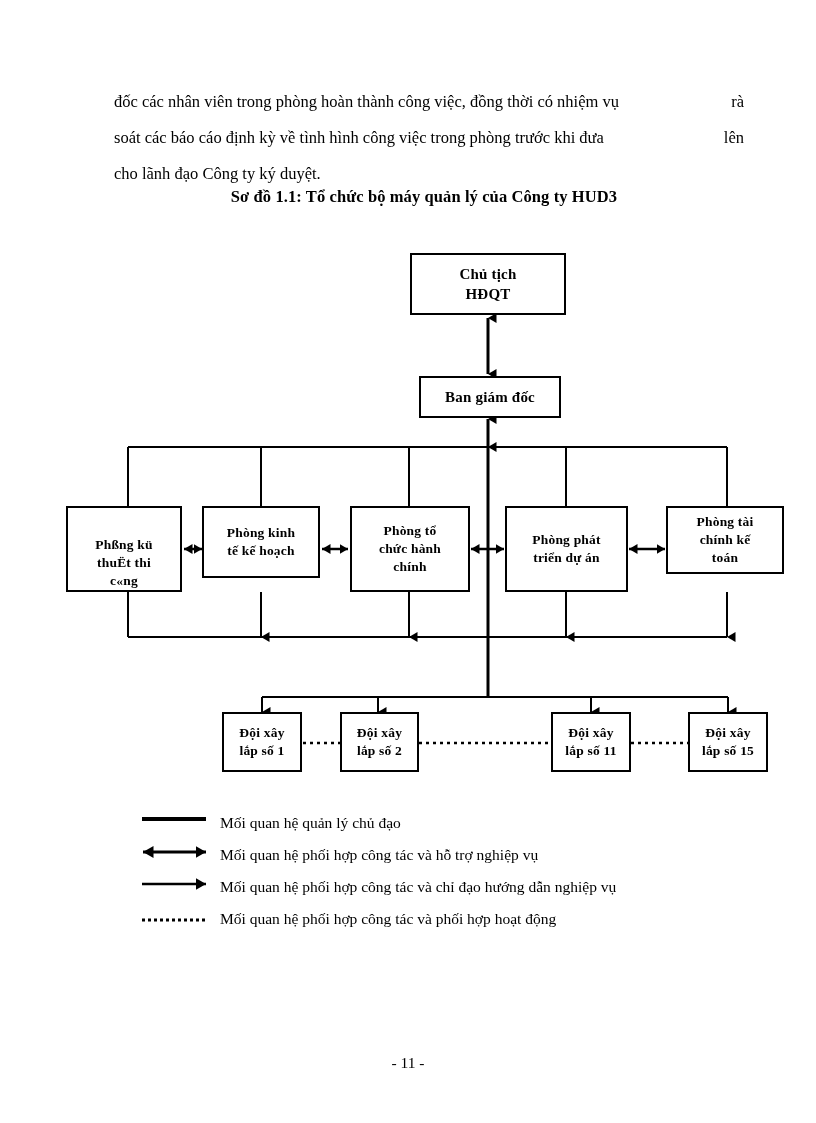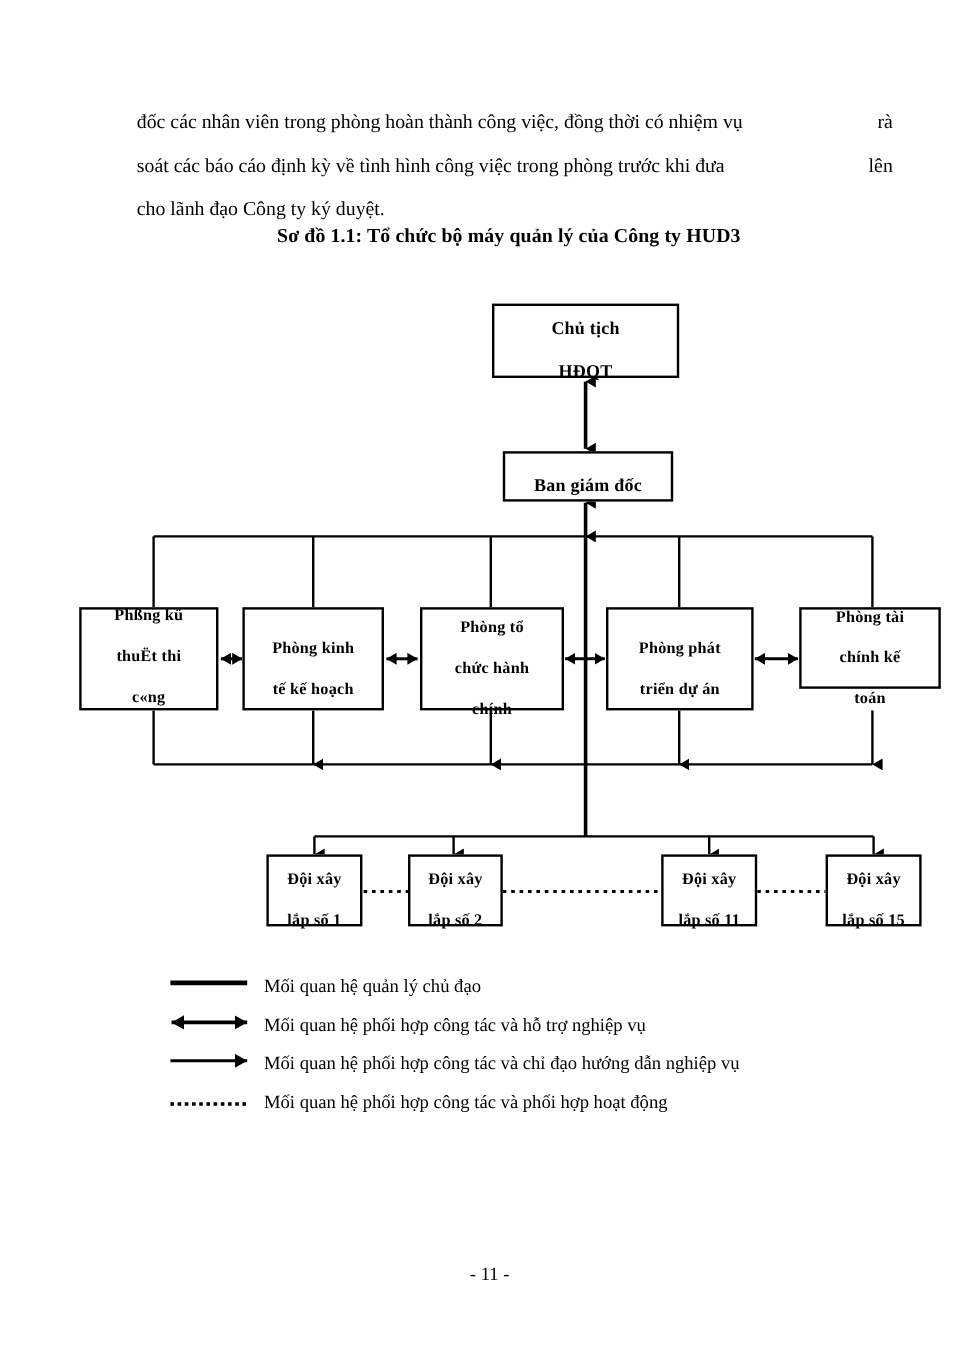--- a/index.html
+++ b/index.html
@@ -76,21 +76,21 @@
     font-weight: bold;
     font-size: 15px;
     line-height: 20px;
     letter-spacing: 0.2px;
   }
   .node.small {
     font-size: 13.5px;
     line-height: 18px;
     border-width: 2px;
   }
-  .node span { display: block; margin-top: 16px; }
+  .node span { display: block; }
 
   
   .legend {
     position: absolute;
     left: 140px;
     top: 808px;
     width: 620px;
   }
   .legend-row {
     position: relative;
@@ -212,21 +212,21 @@
   </div>
 
   <div class="node small" style="left:66px; top:506px; width:116px; height:86px;align-items:flex-end;">
     <div>
       <span>Phßng kü</span>
       <span>thuËt thi</span>
       <span>c«ng</span>
     </div>
   </div>
 
-  <div class="node small" style="left:202px; top:506px; width:118px; height:86px;">
+  <div class="node small" style="left:202px; top:506px; width:118px; height:72px;">
     <div>
       <span>Phòng kinh</span>
       <span>tế kế hoạch</span>
     </div>
   </div>
 
   <div class="node small" style="left:350px; top:506px; width:120px; height:86px;">
     <div>
       <span>Phòng tổ</span>
       <span>chức hành</span>

